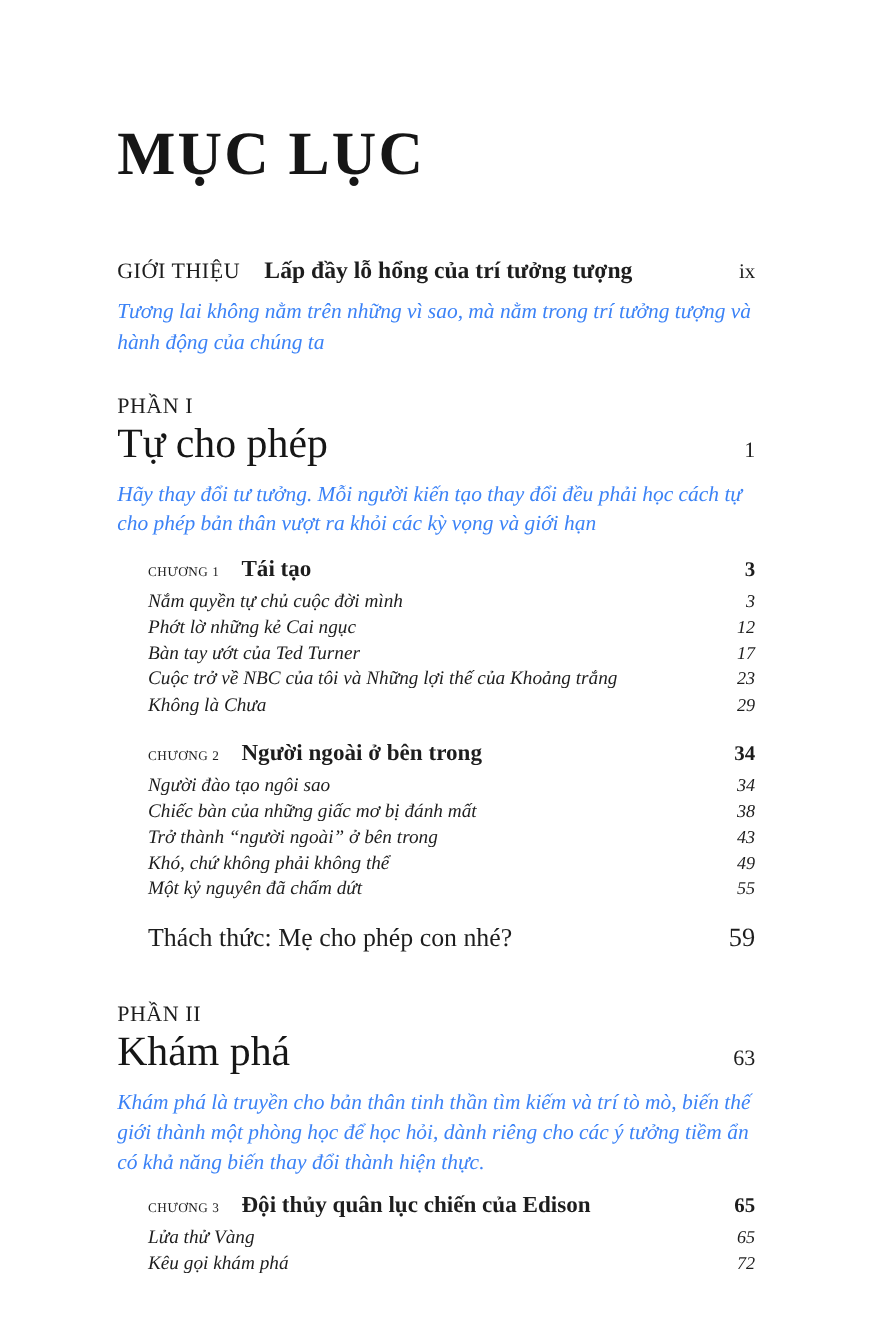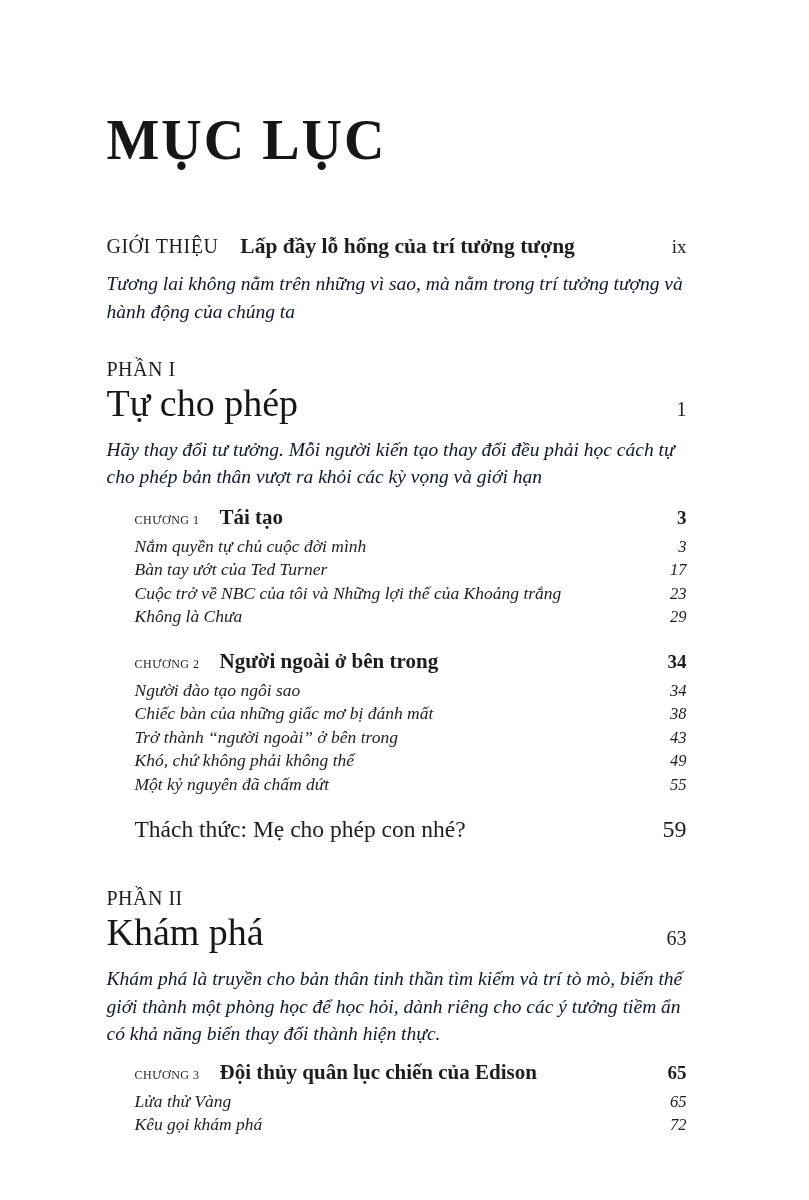--- a/index.html
+++ b/index.html
@@ -46,21 +46,21 @@
   .entry-title { font-weight: 700; font-size: 21.5px; }
   .intro-row .page-num { font-size: 19px; }
 
   .desc {
     margin-top: 11px;
     font-style: italic;
     font-weight: 500;
     font-size: 19.5px;
     line-height: 27.5px;
     max-width: 625px;
-    color: #0f172a;
+    color: #3b82f6;
   }
 
   
   .part-label { font-size: 20px; letter-spacing: 0.5px; }
   .part-1 { margin-top: 33px; }
   .part-2 { margin-top: 44px; }
   .part-title-row { margin-top: 2px; }
   .part-title { font-size: 38px; font-weight: 400; line-height: 1.1; color: #161616; }
   .part-title-row .page-num { font-size: 20px; }
 
@@ -122,20 +122,24 @@
         <div class="row chapter-row">
           <span class="ch-label">CHƯƠNG 1</span>
           <span class="ch-title">Tái tạo</span>
           <span class="page-num">3</span>
         </div>
         <div class="row item">
           <span>Nắm quyền tự chủ cuộc đời mình</span>
           <span class="page-num">3</span>
         </div>
         <div class="row item">
+          <span>Phớt lờ những kẻ Cai ngục</span>
+          <span class="page-num">12</span>
+        </div>
+        <div class="row item">
           <span>Bàn tay ướt của Ted Turner</span>
           <span class="page-num">17</span>
         </div>
         <div class="row item">
           <span>Cuộc trở về NBC của tôi và Những lợi thế của Khoảng trắng</span>
           <span class="page-num">23</span>
         </div>
         <div class="row item">
           <span>Không là Chưa</span>
           <span class="page-num">29</span>

